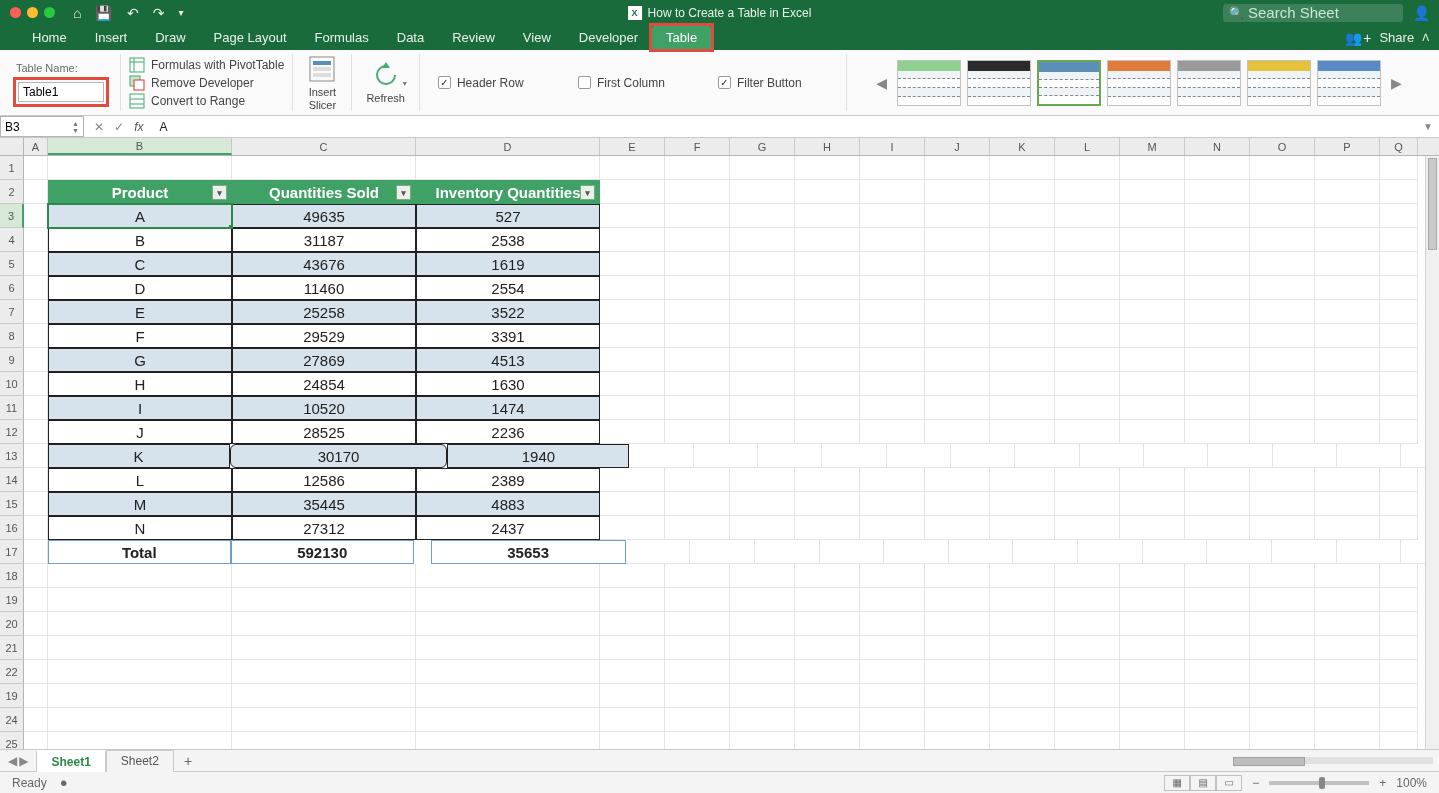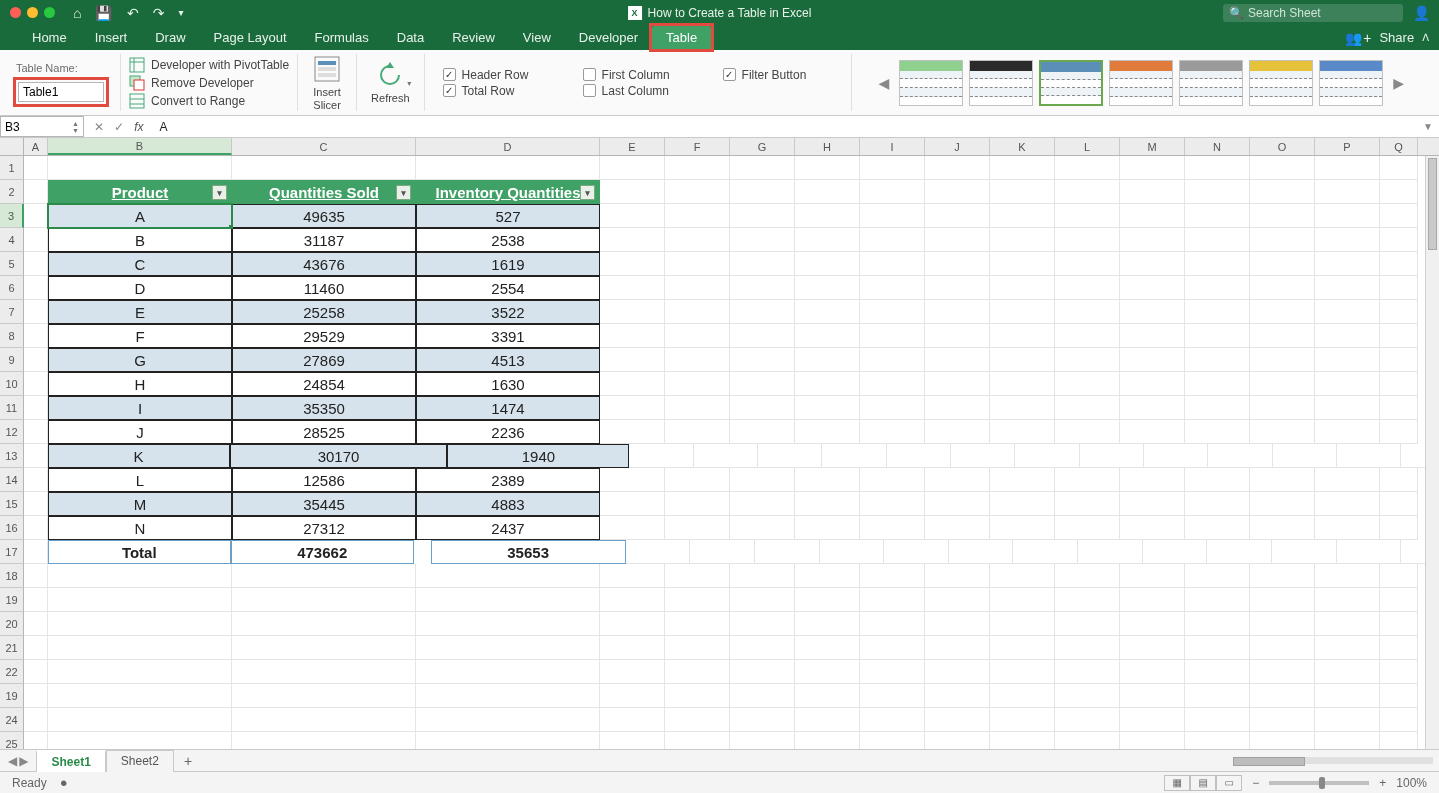--- a/index.html
+++ b/index.html
@@ -11,21 +11,21 @@
   color: #fff; font-size: 12px; position: relative;
 }
 .traffic { display: flex; gap: 6px; padding-left: 10px; }
 .light { width: 11px; height: 11px; border-radius: 50%; }
 .red { background: #ff5f57; } .yellow { background: #febc2e; } .green { background: #28c840; }
 .qa-icons { display: flex; gap: 14px; padding-left: 18px; align-items: center; }
 .qa-icons span { color: #e8f2ea; font-size: 14px; }
 .doc-title { position: absolute; left: 50%; transform: translateX(-50%); display: flex; align-items: center; gap: 6px; color: #e8f2ea; font-size: 12px; }
 .title-right { position: absolute; right: 10px; display: flex; align-items: center; gap: 10px; }
 .search-box { display:flex; align-items:center; gap:4px; background: rgba(255,255,255,0.15); border-radius: 3px; padding: 1px 6px; height: 18px; width: 180px; }
-.search-box input { background: transparent; border: none; color: #cde6d6; font-size: 12px; width: 100%; outline: none; }
+.search-box input { background: transparent; border: none; color: #cde6d6; font-size: 15px; width: 100%; outline: none; }
 .search-box input::placeholder { color: #cde6d6; }
 .search-box .qmark { color: #cde6d6; font-size: 12px; }
 .profile-ico { width: 16px; height: 16px; color: #e8f2ea; font-size: 14px; }
 
 
 .ribbon-tabs {
   height: 25px; background: #1a6b3c; display: flex; align-items: center;
   padding-left: 18px; gap: 0; position: relative;
 }
 .ribbon-tab {
@@ -87,21 +87,21 @@
 .corner { width:24px; border-right:1px solid #b5b5b5; background:#ececec; }
 
 .rows { position:relative; }
 .row { display:flex; height:24px; }
 .rowhdr { width:24px; background:#ececec; border-right:1px solid #b5b5b5; border-bottom:1px solid #c9c9c9; font-size:11px; color:#555; display:flex; align-items:center; justify-content:center; }
 .rowhdr.sel { background:#d6e8d6; border-right:2px solid #3fa166; }
 .cell { border-right:1px solid #e4e4e4; border-bottom:1px solid #e4e4e4; font-size:13px; color:#222; display:flex; align-items:center; overflow:hidden; }
 .cell.ta-center { justify-content:center; }
 
 
-.xtable .th { background:#3fa166; color:#fff; font-weight:bold; border:1px solid #3fa166; font-size:15px; position:relative;text-decoration:underline; }
+.xtable .th { background:#3fa166; color:#fff; font-weight:bold; border:1px solid #3fa166; font-size:15px; position:relative; }
 .xtable .th .dd { position:absolute; right:4px; top:4px; width:15px; height:15px; background:#e9efe9; border:1px solid #7da97d; display:flex; align-items:center; justify-content:center; font-size:9px; color:#555; }
 .xtable .td { border:1px solid #222; font-size:15px; }
 .xtable .band { background:#d6e3ec; }
 .xtable .total-row .td { font-weight:bold; border:1px solid #6aa0c7; }
 .active-cell { outline:2px solid #2b8a4a; outline-offset:-1px; position:relative; }
 .active-cell::after { content:""; position:absolute; right:-3px; bottom:-3px; width:5px; height:5px; background:#2b8a4a; }
 .total-corner { position:absolute; right:-4px; bottom:-4px; width:6px; height:6px; border-right:2px solid #5b8fb8; border-bottom:2px solid #5b8fb8; }
 
 
 .sheet-bar { height:22px; border-top:1px solid #c9c9c9; background:#f4f4f4; display:flex; align-items:center; }
@@ -189,21 +189,21 @@
 
   <div class="rgroup tools-group">
     <div class="tool-row">
       <span class="tico">
           <svg width="16" height="16">
             <rect x="1" y="1" width="14" height="14" fill="none" stroke="#4a7" stroke-width="1"></rect>
             <line x1="1" y1="5" x2="15" y2="5" stroke="#4a7"></line>
             <line x1="5" y1="1" x2="5" y2="15" stroke="#4a7"></line>
           </svg>
         </span>
-      <span>Developer with PivotTable</span>
+      <span>Formulas with PivotTable</span>
     </div>
     <div class="tool-row">
       <span class="tico">
           <svg width="16" height="16">
             <rect x="1" y="1" width="10" height="10" fill="#c9e7c9" stroke="#4a7"></rect>
             <rect x="5" y="5" width="10" height="10" fill="#fff" stroke="#d33"></rect>
           </svg>
         </span>
       <span>Remove Developer</span>
     </div>
@@ -249,30 +249,20 @@
           <span class="cbox checked"></span>
           <span>Header Row</span>
         </div>
       <div class="check-cell">
           <span class="cbox"></span>
           <span>First Column</span>
         </div>
       <div class="check-cell">
           <span class="cbox checked"></span>
           <span>Filter Button</span>
-        </div>
-    </div>
-    <div class="check-row">
-      <div class="check-cell">
-          <span class="cbox checked"></span>
-          <span>Total Row</span>
-        </div>
-      <div class="check-cell">
-          <span class="cbox"></span>
-          <span>Last Column</span>
         </div>
     </div>
   </div>
 
   <div class="rgroup styles-group" id="styles-gallery">
     <span class="style-arrow">◀</span>
 
   <div class="style-swatch">
         <div class="sw-head" style="background: rgb(143, 208, 143);"></div>
         <div class="sw-row" style="background: rgb(238, 243, 247);"></div>
@@ -562,21 +552,21 @@
         <div class="cell" style="width: 65px;"></div>
         <div class="cell" style="width: 65px;"></div>
         <div class="cell" style="width: 65px;"></div>
         <div class="cell" style="width: 65px;"></div>
         <div class="cell" style="width: 38px;"></div>
       </div>
       <div class="row">
         <div class="rowhdr">11</div>
         <div class="cell" style="width: 24px;"></div>
         <div class="cell td ta-center band" style="width: 184px;">I</div>
-        <div class="cell td ta-center band" style="width: 184px;">35350</div>
+        <div class="cell td ta-center band" style="width: 184px;">10520</div>
         <div class="cell td ta-center band" style="width: 184px;">1474</div>
         <div class="cell" style="width: 65px;"></div>
         <div class="cell" style="width: 65px;"></div>
         <div class="cell" style="width: 65px;"></div>
         <div class="cell" style="width: 65px;"></div>
         <div class="cell" style="width: 65px;"></div>
         <div class="cell" style="width: 65px;"></div>
         <div class="cell" style="width: 65px;"></div>
         <div class="cell" style="width: 65px;"></div>
         <div class="cell" style="width: 65px;"></div>
@@ -602,21 +592,21 @@
         <div class="cell" style="width: 65px;"></div>
         <div class="cell" style="width: 65px;"></div>
         <div class="cell" style="width: 65px;"></div>
         <div class="cell" style="width: 65px;"></div>
         <div class="cell" style="width: 38px;"></div>
       </div>
       <div class="row">
         <div class="rowhdr">13</div>
         <div class="cell" style="width: 24px;"></div>
         <div class="cell td ta-center band" style="width: 184px;">K</div>
-        <div class="cell td ta-center band" style="width: 220px;">30170</div>
+        <div class="cell td ta-center band" style="width: 220px; border-radius: 6px;">30170</div>
         <div class="cell td ta-center band" style="width: 184px;">1940</div>
         <div class="cell" style="width: 65px;"></div>
         <div class="cell" style="width: 65px;"></div>
         <div class="cell" style="width: 65px;"></div>
         <div class="cell" style="width: 65px;"></div>
         <div class="cell" style="width: 65px;"></div>
         <div class="cell" style="width: 65px;"></div>
         <div class="cell" style="width: 65px;"></div>
         <div class="cell" style="width: 65px;"></div>
         <div class="cell" style="width: 65px;"></div>
@@ -682,21 +672,21 @@
         <div class="cell" style="width: 65px;"></div>
         <div class="cell" style="width: 65px;"></div>
         <div class="cell" style="width: 65px;"></div>
         <div class="cell" style="width: 65px;"></div>
         <div class="cell" style="width: 38px;"></div>
       </div>
       <div class="row total-row">
         <div class="rowhdr">17</div>
         <div class="cell" style="width: 24px;"></div>
         <div class="cell td ta-center" style="width: 184px;">Total</div>
-        <div class="cell td ta-center" style="width: 184px;">473662</div>
+        <div class="cell td ta-center" style="width: 184px;">592130</div>
         <div class="cell td ta-center" style="width: 196px; position: relative; margin-left: 17px;">35653<span class="total-corner"></span></div>
         <div class="cell" style="width: 65px;"></div>
         <div class="cell" style="width: 65px;"></div>
         <div class="cell" style="width: 65px;"></div>
         <div class="cell" style="width: 65px;"></div>
         <div class="cell" style="width: 65px;"></div>
         <div class="cell" style="width: 65px;"></div>
         <div class="cell" style="width: 65px;"></div>
         <div class="cell" style="width: 65px;"></div>
         <div class="cell" style="width: 65px;"></div>

